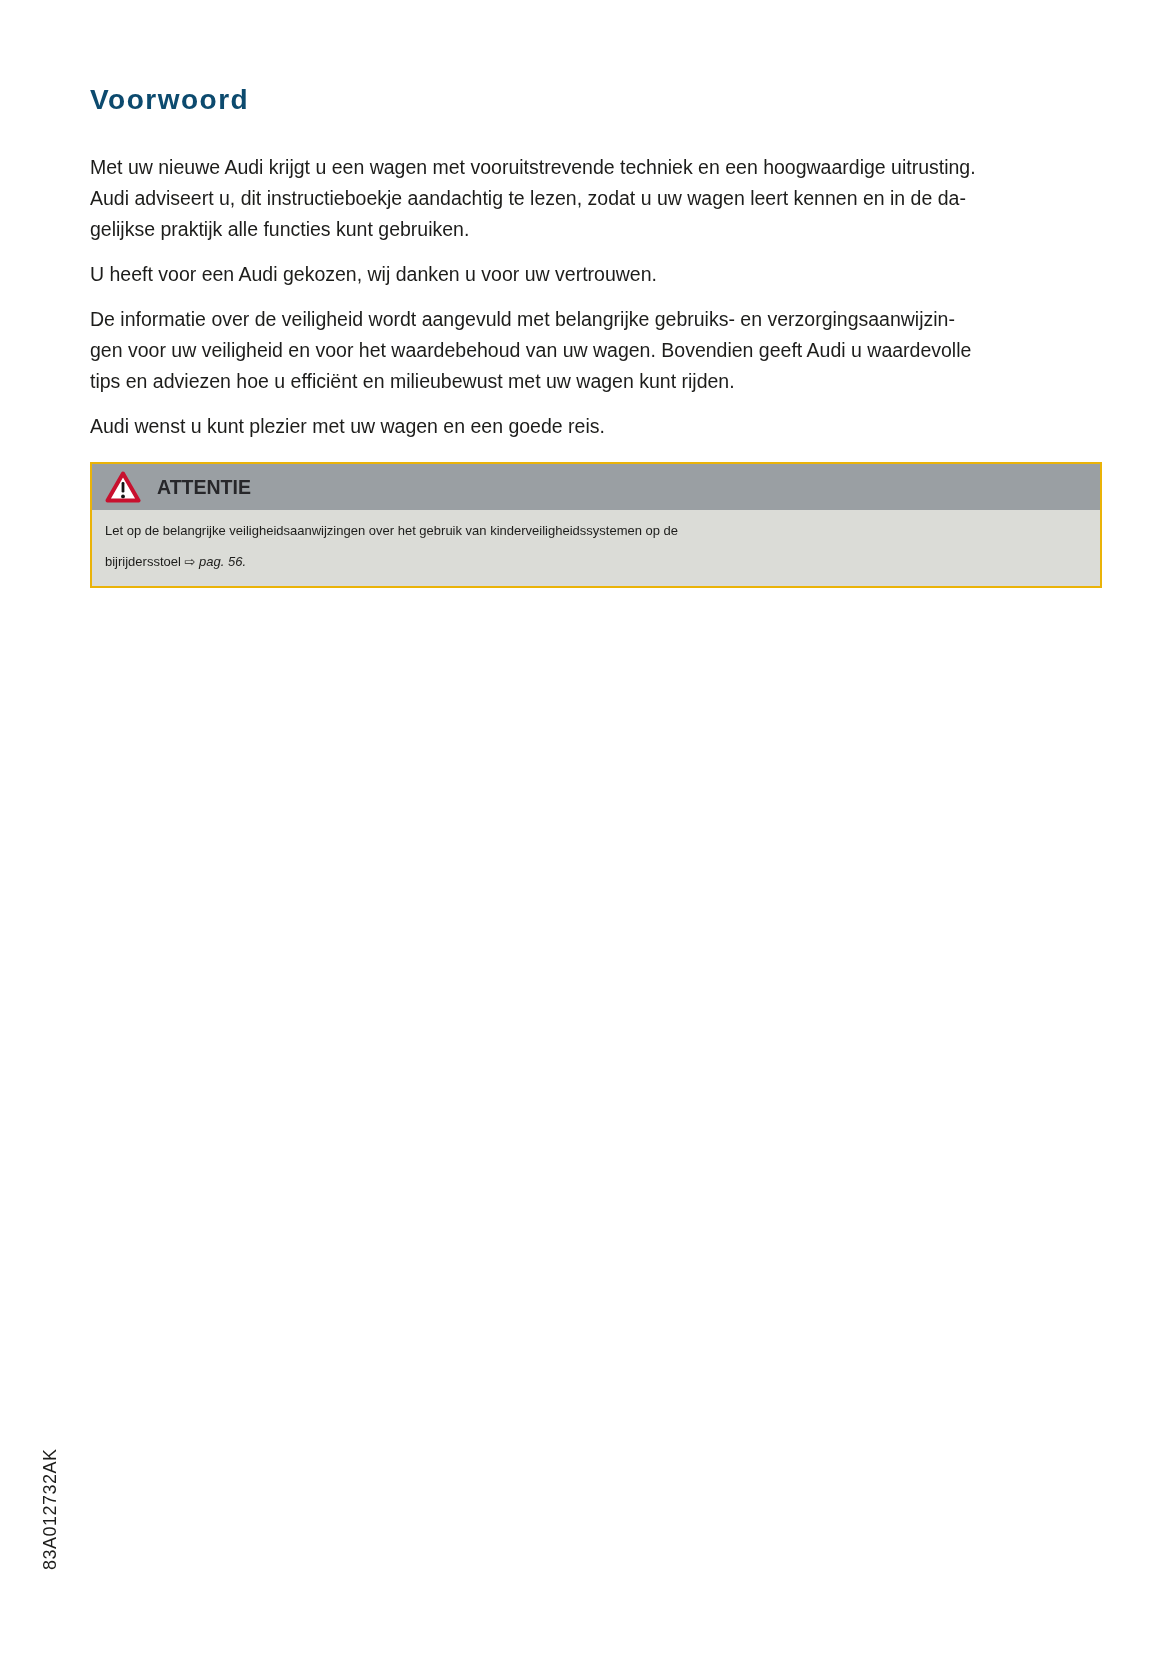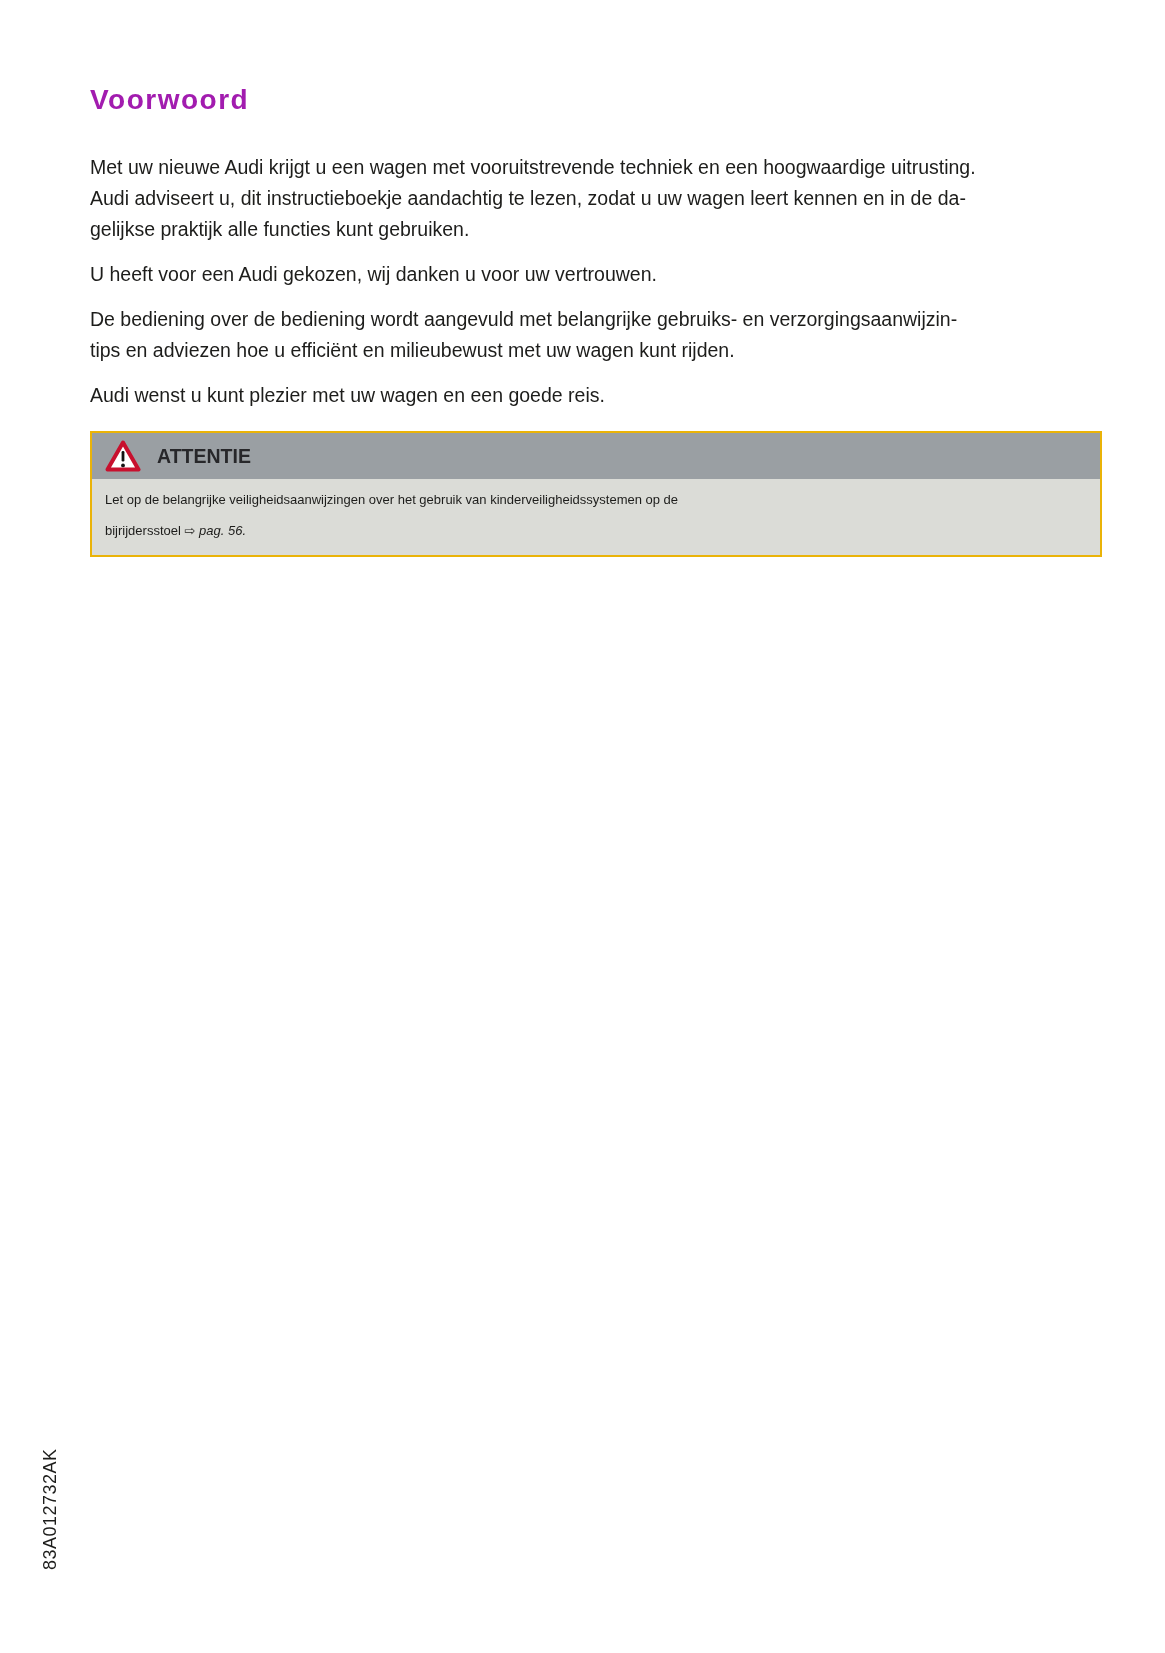--- a/index.html
+++ b/index.html
@@ -15,21 +15,21 @@
   .content {
     position: absolute;
     left: 90px;
     top: 84px;
     width: 1012px;
   }
   .page-title {
     font-size: 28px;
     font-weight: 700;
     letter-spacing: 1.5px;
-    color: #a21caf;
+    color: #0c4a6e;
     margin: 0 0 36px 0;
   }
   .para {
     font-size: 19.5px;
     line-height: 31px;
     margin: 0 0 14px 0;
     color: #1d1d1b;
   }
   .para .line { display: block; white-space: nowrap; }
   .attention-box {
@@ -84,21 +84,22 @@
       <span class="line">Met uw nieuwe Audi krijgt u een wagen met vooruitstrevende techniek en een hoogwaardige uitrusting.</span>
       <span class="line">Audi adviseert u, dit instructieboekje aandachtig te lezen, zodat u uw wagen leert kennen en in de da-</span>
       <span class="line">gelijkse praktijk alle functies kunt gebruiken.</span>
     </p>
 
     <p class="para">
       <span class="line">U heeft voor een Audi gekozen, wij danken u voor uw vertrouwen.</span>
     </p>
 
     <p class="para">
-      <span class="line">De bediening over de bediening wordt aangevuld met belangrijke gebruiks- en verzorgingsaanwijzin-</span>
+      <span class="line">De informatie over de veiligheid wordt aangevuld met belangrijke gebruiks- en verzorgingsaanwijzin-</span>
+      <span class="line">gen voor uw veiligheid en voor het waardebehoud van uw wagen. Bovendien geeft Audi u waardevolle</span>
       <span class="line">tips en adviezen hoe u efficiënt en milieubewust met uw wagen kunt rijden.</span>
     </p>
 
     <p class="para">
       <span class="line">Audi wenst u kunt plezier met uw wagen en een goede reis.</span>
     </p>
 
     <div class="attention-box">
       <div class="attention-header">
         <span class="warning-icon">

